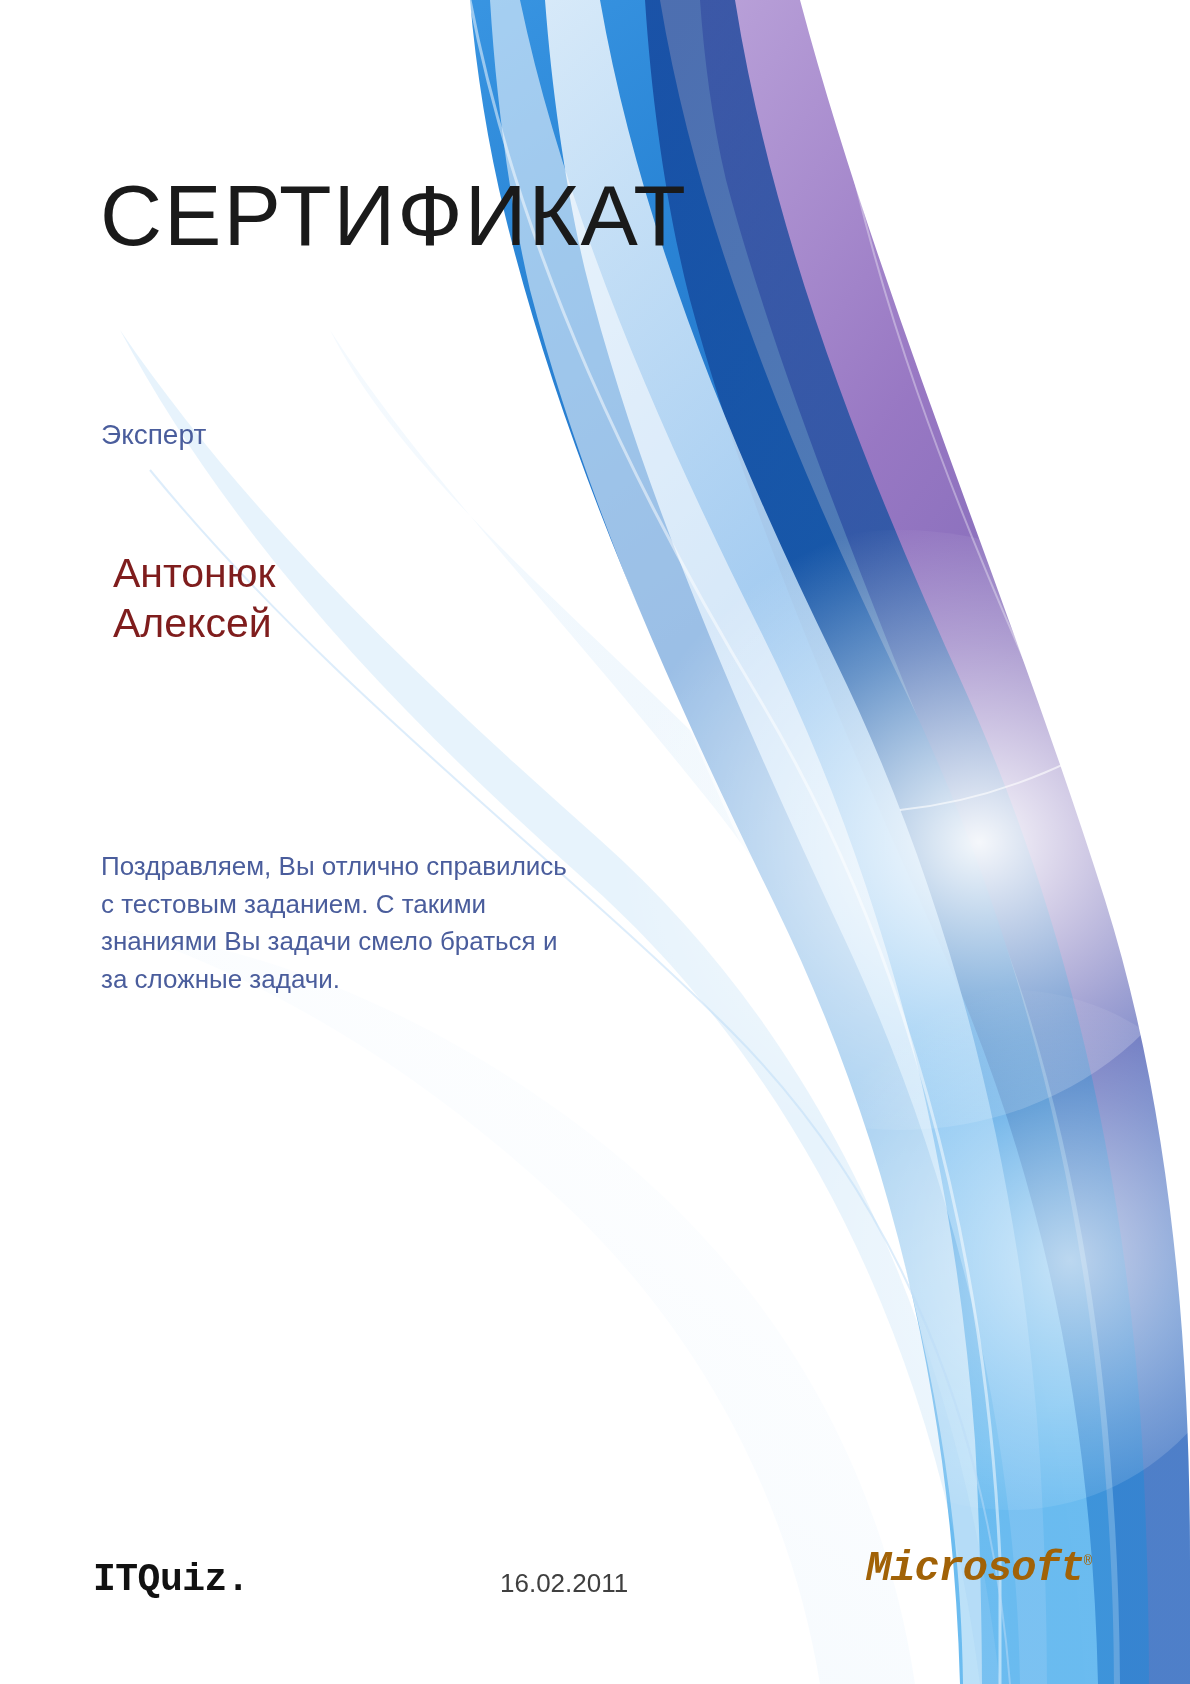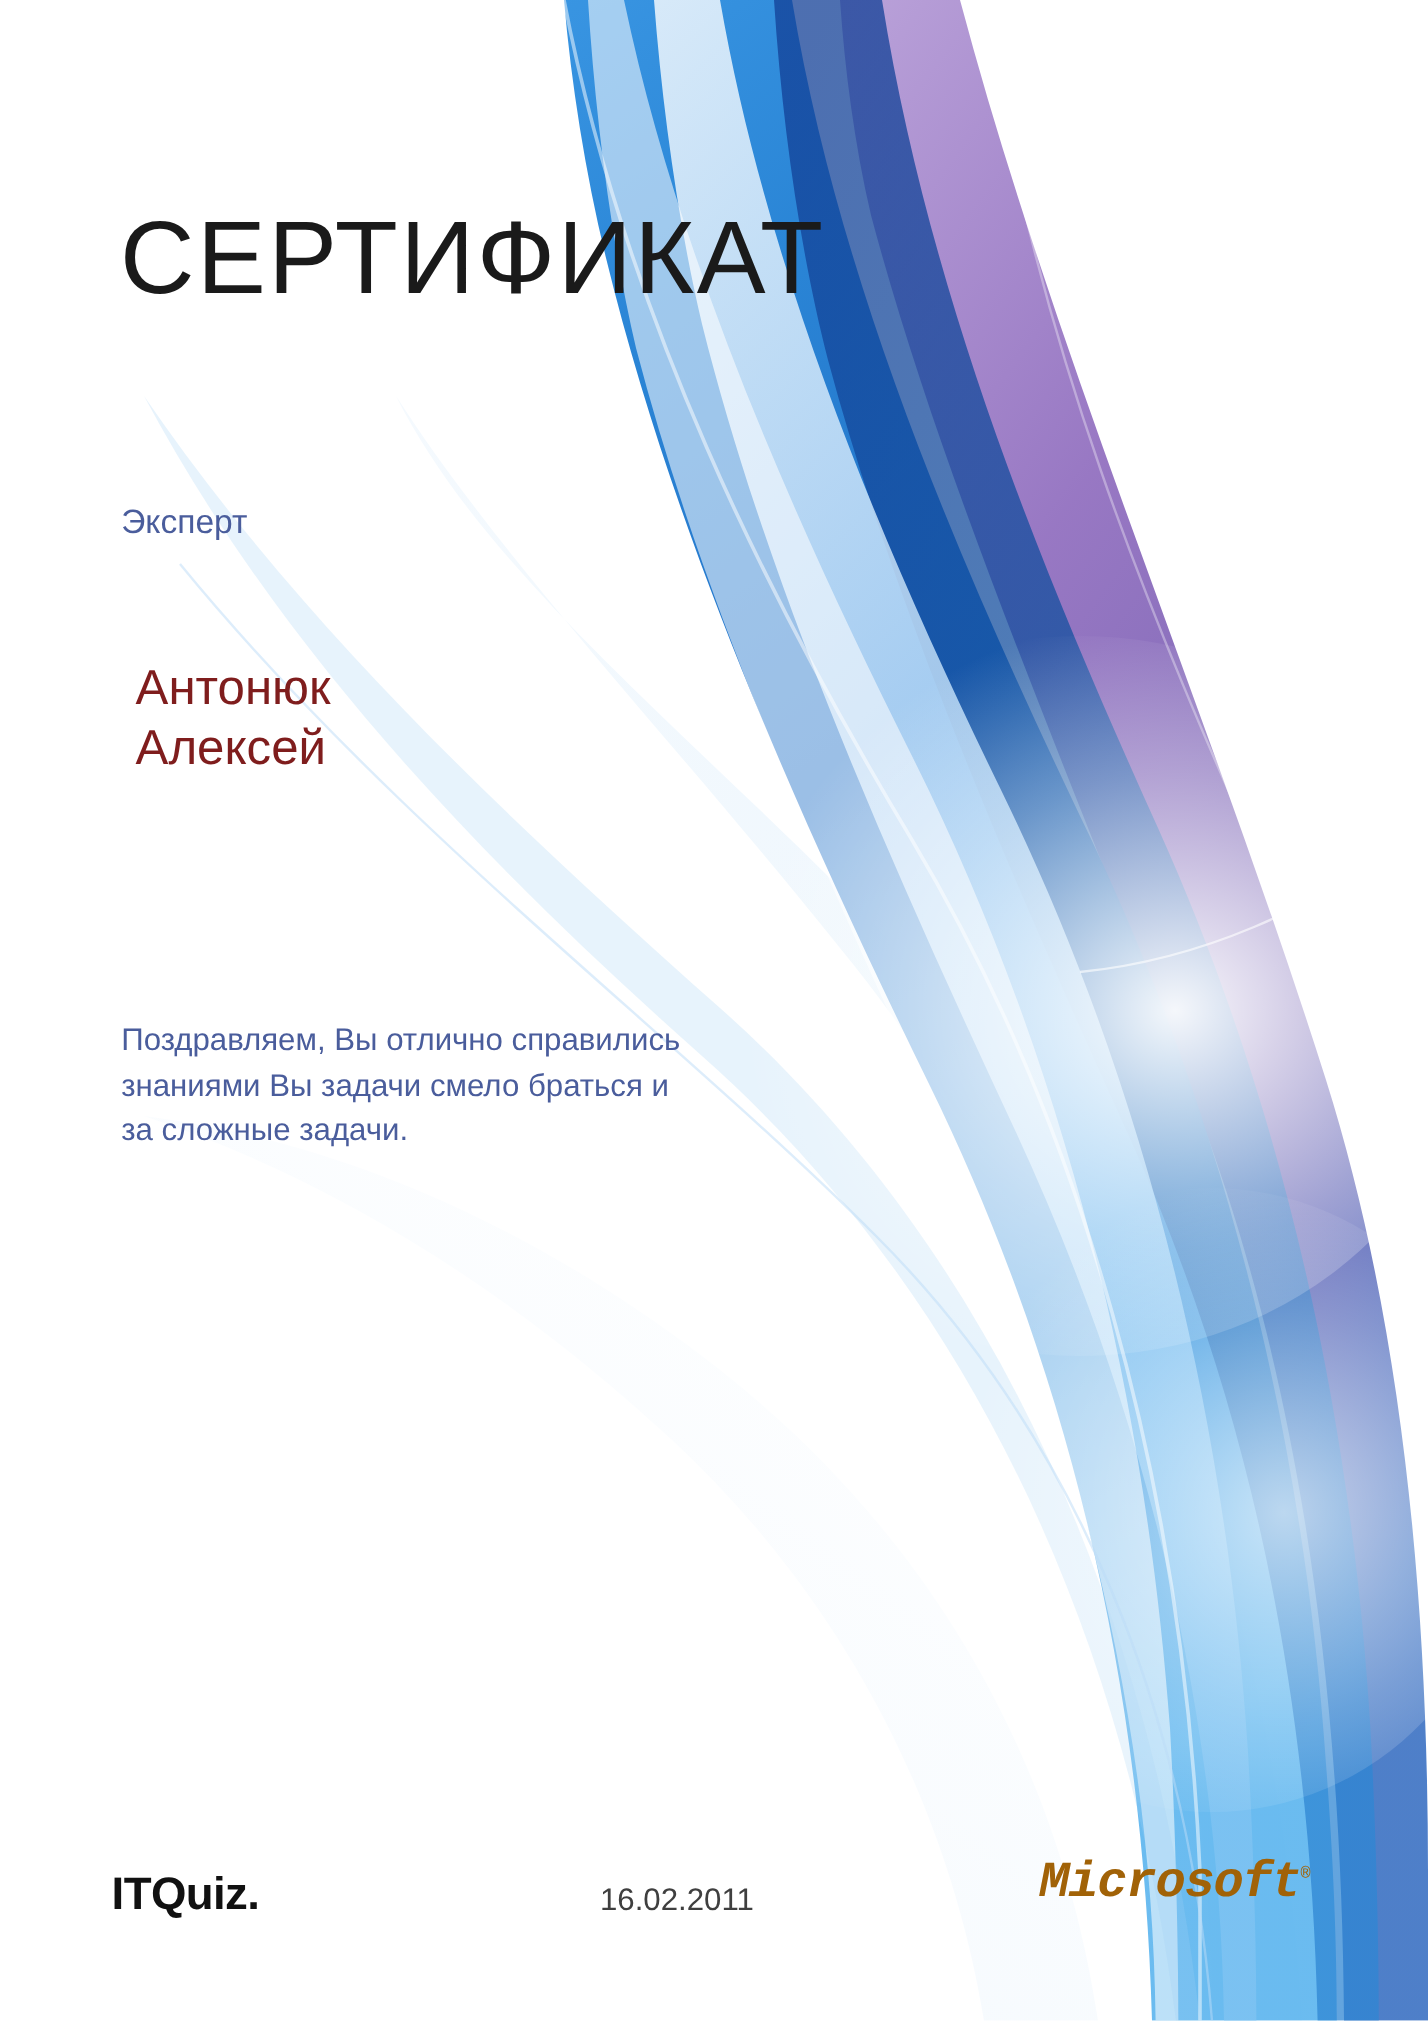--- a/index.html
+++ b/index.html
@@ -89,21 +89,21 @@
   }
   .message .line {
     display: block;
   }
 
   
   .footer-brand {
     position: absolute;
     left: 93px;
     top: 1558px;
-    font-family: Liberation Sans, sans-serif;
+    font-family: Liberation Mono, monospace;
     font-size: 38px;
     font-weight: 700;
     color: #111111;
     letter-spacing: -0.5px;
   }
 
   .footer-date {
     position: absolute;
     left: 500px;
     top: 1568px;
@@ -268,20 +268,21 @@
 
     <div class="level">Эксперт</div>
 
     <div class="recipient">
       <span class="line">Антонюк</span>
       <span class="line">Алексей</span>
     </div>
 
     <div class="message">
       <span class="line">Поздравляем, Вы отлично справились</span>
+      <span class="line">с тестовым заданием. С такими</span>
       <span class="line">знаниями Вы задачи смело браться и</span>
       <span class="line">за сложные задачи.</span>
     </div>
 
     <div class="footer-brand">ITQuiz.</div>
 
     <div class="footer-date">16.02.2011</div>
 
     <div class="footer-ms">
       <div class="ms-word">

